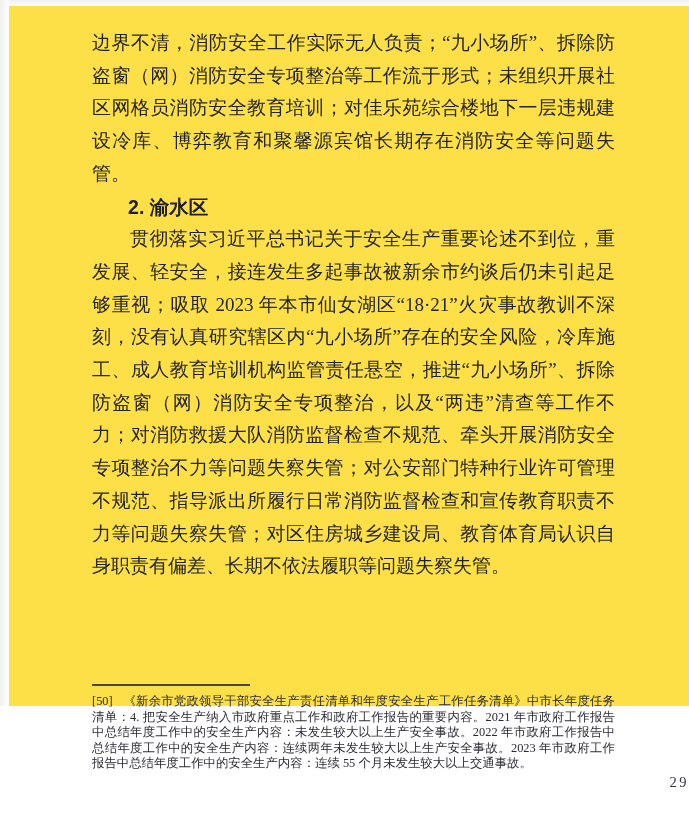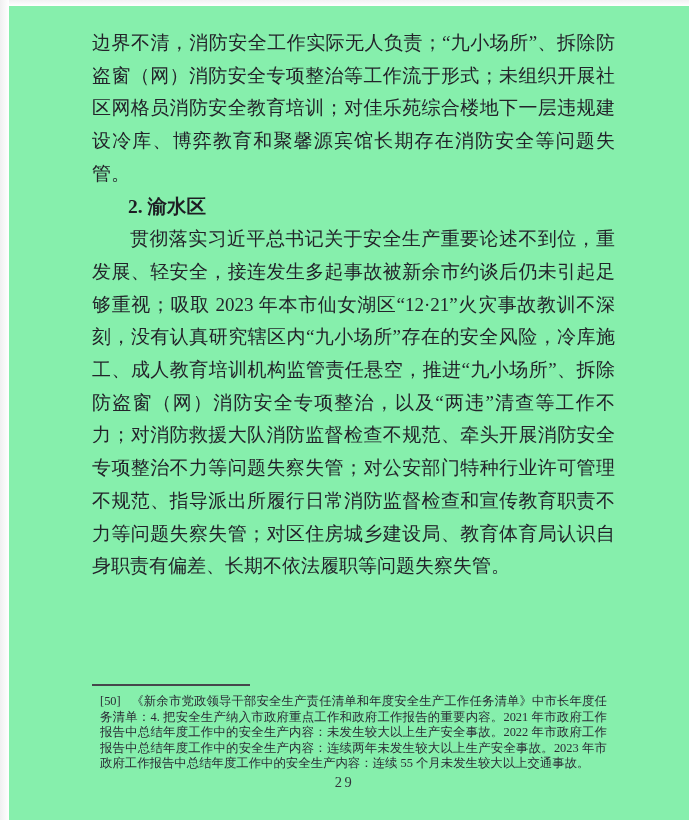--- a/index.html
+++ b/index.html
@@ -11,22 +11,22 @@
     height: 820px;
     background: #ffffff;
     position: relative;
     overflow: hidden;
     font-family: "Liberation Serif", serif;
   }
   .page {
     position: absolute;
     left: 0; top: 0;
     width: 689px;
-    height: 820px;
-    background: #86efac;
+    height: 706px;
+    background: #fde047;
   }
   
   .edge-top {
     position: absolute;
     left: 0; top: 0;
     width: 100%; height: 6px;
     background: linear-gradient(to bottom, #f1f1f2, #ffffff);
     pointer-events: none;
   }
   .edge-left {
@@ -54,74 +54,74 @@
     text-indent: 0;
   }
   .heading {
     margin: 0;
     font-size: 19.5px;
     line-height: 32.7px;
     font-weight: 700;
     text-indent: 1.85em;
     text-align: left;
     color: #1d1d23;
-    font-family: Liberation Serif, serif;
+    font-family: Liberation Sans, sans-serif;
   }
   .fnref {
     font-size: 11px;
     vertical-align: super;
     line-height: 0;
     letter-spacing: 0.5px;
   }
   .footnote-area {
     position: absolute;
     left: 92px;
     top: 684px;
     width: 523px;
   }
   .footnote-rule {
     width: 158px;
     height: 2px;
     background: #46464c;
     margin: 0 0 8px 0;
   }
   .footnote {
-    margin: 8px;
+    margin: 0;
     font-size: 12.4px;
     line-height: 15.5px;
     color: #2b2b35;
     text-align: justify;
   }
   .fn-marker {
     margin-right: 0.85em;
   }
   .page-number {
     position: absolute;
     left: 0;
     top: 774px;
     width: 100%;
-    text-align: center;
+    text-align: right;
     font-size: 14.5px;
     letter-spacing: 2.5px;
     color: #33333c;
   }
 </style>
 </head>
 <body>
 
 <div class="page">
   <div class="edge-top"></div>
   <div class="edge-left"></div>
 
   <div class="body-text">
     <p class="para no-indent">边界不清，消防安全工作实际无人负责；“九小场所”、拆除防盗窗（网）消防安全专项整治等工作流于形式；未组织开展社区网格员消防安全教育培训；对佳乐苑综合楼地下一层违规建设冷库、博弈教育和聚馨源宾馆长期存在消防安全等问题失管。</p>
 
     <h3 class="heading">2. 渝水区</h3>
 
-    <p class="para">贯彻落实习近平总书记关于安全生产重要论述不到位，重发展、轻安全，接连发生多起事故被新余市约谈后仍未引起足够重视；吸取 2023 年本市仙女湖区“12·21”火灾事故教训不深刻，没有认真研究辖区内“九小场所”存在的安全风险，冷库施工、成人教育培训机构监管责任悬空，推进“九小场所”、拆除防盗窗（网）消防安全专项整治，以及“两违”清查等工作不力；对消防救援大队消防监督检查不规范、牵头开展消防安全专项整治不力等问题失察失管；对公安部门特种行业许可管理不规范、指导派出所履行日常消防监督检查和宣传教育职责不力等问题失察失管；对区住房城乡建设局、教育体育局认识自身职责有偏差、长期不依法履职等问题失察失管。</p>
+    <p class="para">贯彻落实习近平总书记关于安全生产重要论述不到位，重发展、轻安全，接连发生多起事故被新余市约谈后仍未引起足够重视；吸取 2023 年本市仙女湖区“18·21”火灾事故教训不深刻，没有认真研究辖区内“九小场所”存在的安全风险，冷库施工、成人教育培训机构监管责任悬空，推进“九小场所”、拆除防盗窗（网）消防安全专项整治，以及“两违”清查等工作不力；对消防救援大队消防监督检查不规范、牵头开展消防安全专项整治不力等问题失察失管；对公安部门特种行业许可管理不规范、指导派出所履行日常消防监督检查和宣传教育职责不力等问题失察失管；对区住房城乡建设局、教育体育局认识自身职责有偏差、长期不依法履职等问题失察失管。</p>
 
 
   </div>
 
   <div class="footnote-area">
     <div class="footnote-rule"></div>
     <p class="footnote"><span class="fn-marker">[50]</span><span>《新余市党政领导干部安全生产责任清单和年度安全生产工作任务清单》中市长年度任务清单：4. 把安全生产纳入市政府重点工作和政府工作报告的重要内容。2021 年市政府工作报告中总结年度工作中的安全生产内容：未发生较大以上生产安全事故。2022 年市政府工作报告中总结年度工作中的安全生产内容：连续两年未发生较大以上生产安全事故。2023 年市政府工作报告中总结年度工作中的安全生产内容：连续 55 个月未发生较大以上交通事故。</span></p>
   </div>
 
   <div class="page-number">29</div>

